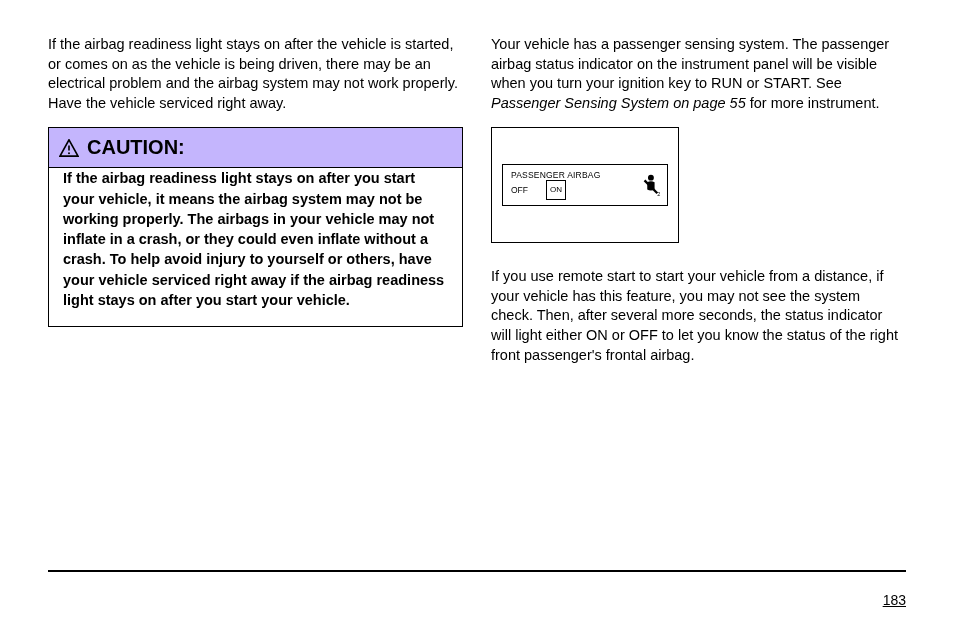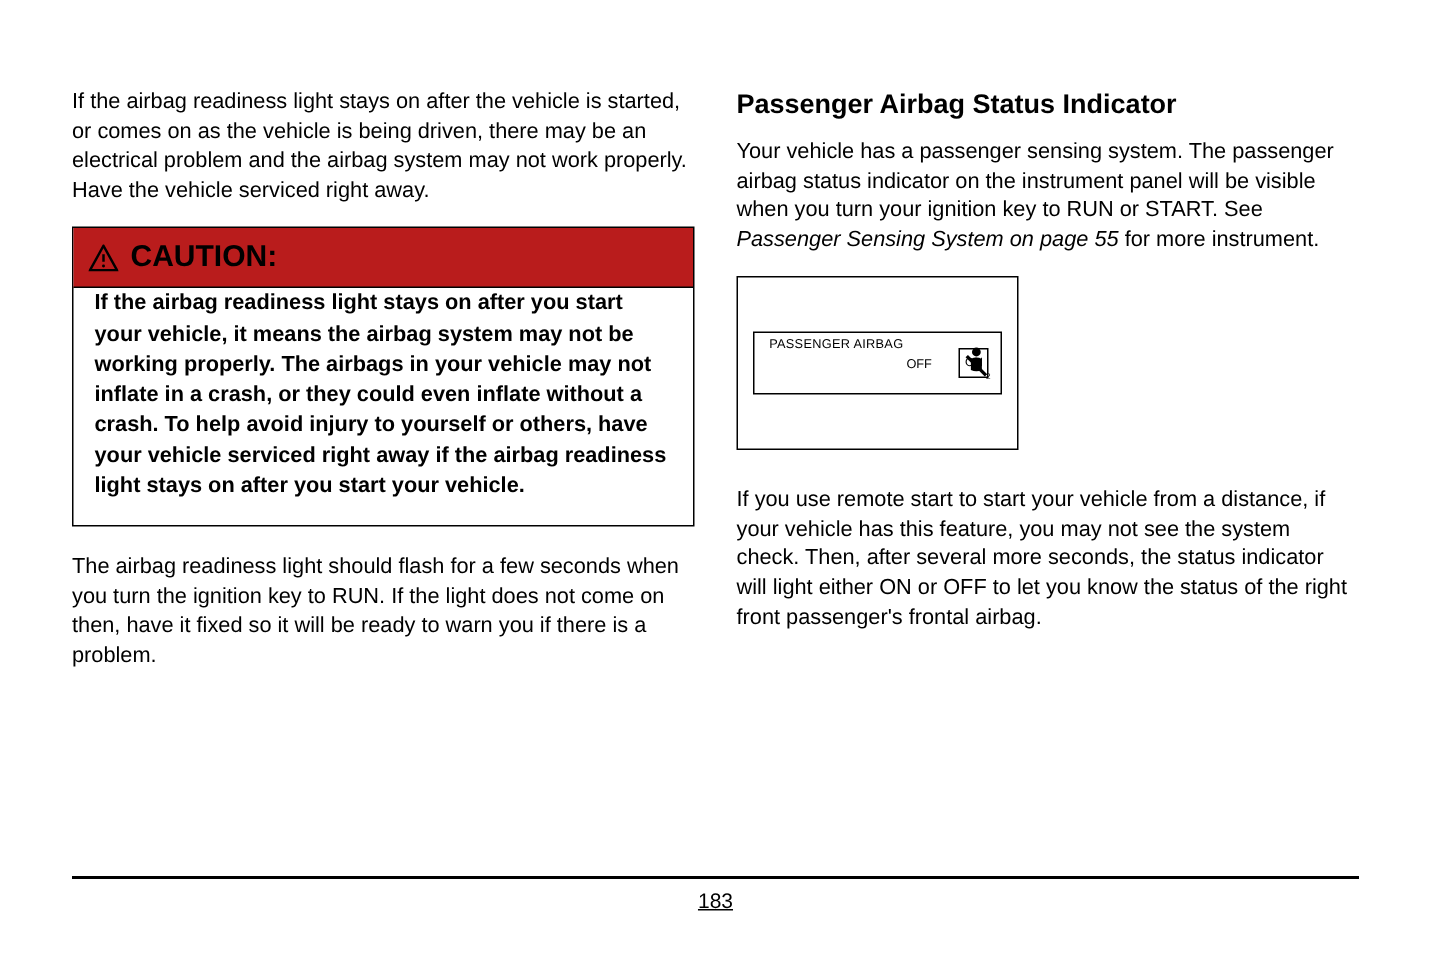--- a/index.html
+++ b/index.html
@@ -13,33 +13,32 @@
     position: relative;
   }
   .page-content {
     display: flex;
     gap: 28px;
     height: 540px;
   }
   .column {
     flex: 1;
     min-width: 0;
-    margin-top: 24px;
   }
   .para {
     font-size: 14.5px;
     line-height: 1.35;
     margin-bottom: 14px;
   }
   .caution-box {
     border: 1.5px solid #000;
     margin: 14px 0 18px 0;
   }
   .caution-header {
-    background: #b91c1c;
+    background: #c4b5fd;
     border-bottom: 1.5px solid #000;
     padding: 8px 10px;
     display: flex;
     align-items: center;
     gap: 8px;
   }
   .caution-header-text {
     font-weight: bold;
     font-size: 20px;
   }
@@ -74,21 +73,21 @@
     align-items: center;
     justify-content: center;
     flex-shrink: 0;
     padding: 10px;
   }
   .indicator-panel {
     border: 1.5px solid #000;
     width: 100%;
     height: 42px;
     display: flex;
-    flex-direction: row;
+    flex-direction: column;
     justify-content: center;
     padding: 2px 6px;
     font-size: 9px;
     font-family: Arial, sans-serif;
     position: relative;
   }
   .panel-top-row {
     font-size: 8.5px;
     letter-spacing: 0.2px;
     padding-left: 2px;
@@ -118,22 +117,22 @@
     font-size: 14.5px;
     line-height: 1.35;
     flex: 1;
   }
   .page-footer {
     position: absolute;
     bottom: 28px;
     left: 48px;
     right: 48px;
     border-top: 2px solid #000;
-    text-align: center;
-    padding-top: 6px;
+    text-align: right;
+    padding-top: 20px;
     font-size: 14px;
     text-decoration: underline;
   }
 </style>
 </head>
 <body>
 
 <div class="page-content">
 
   <div class="column">
@@ -146,25 +145,23 @@
             <path d="M12 1 L23 21 L1 21 Z" fill="none" stroke="#000" stroke-width="2"></path>
             <line x1="12" y1="8" x2="12" y2="14" stroke="#000" stroke-width="2"></line>
             <circle cx="12" cy="17.5" r="1.2" fill="#000"></circle>
           </svg>
         </span>
         <span class="caution-header-text">CAUTION:</span>
       </div>
       <div class="caution-body">If the airbag readiness light stays on after you start your vehicle, it means the airbag system may not be working properly. The airbags in your vehicle may not inflate in a crash, or they could even inflate without a crash. To help avoid injury to yourself or others, have your vehicle serviced right away if the airbag readiness light stays on after you start your vehicle.</div>
     </div>
 
-    <p class="para">The airbag readiness light should flash for a few seconds when you turn the ignition key to RUN. If the light does not come on then, have it fixed so it will be ready to warn you if there is a problem.</p>
   </div>
 
   <div class="column">
-    <h2 class="section-heading">Passenger Airbag Status Indicator</h2>
 
     <p class="para">
       <span>Your vehicle has a passenger sensing system. The passenger airbag status indicator on the instrument panel will be visible when you turn your ignition key to RUN or START. See </span><span class="italic">Passenger Sensing System on page 55</span><span> for more instrument.</span>
     </p>
 
     <div class="indicator-row">
       <div class="indicator-figure">
         <div class="indicator-panel">
           <div class="panel-top-row">PASSENGER AIRBAG</div>
           <div class="panel-bottom-row">

